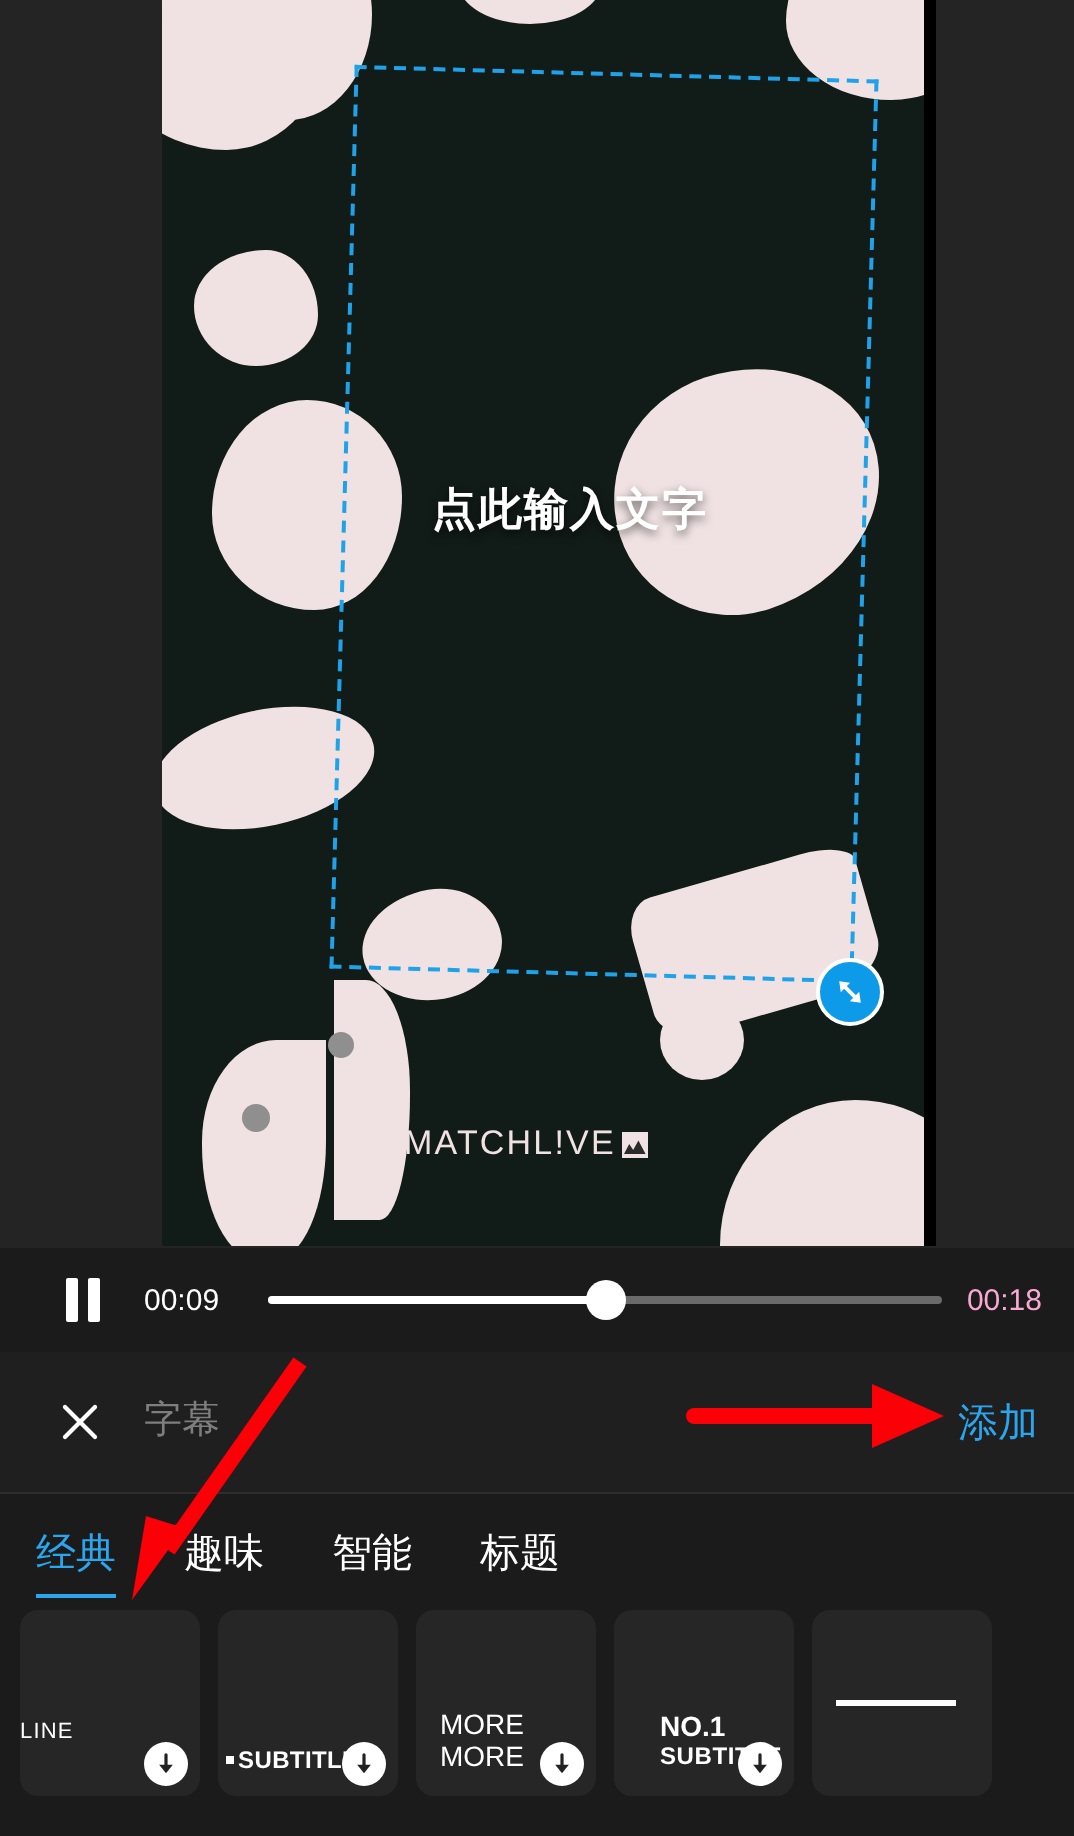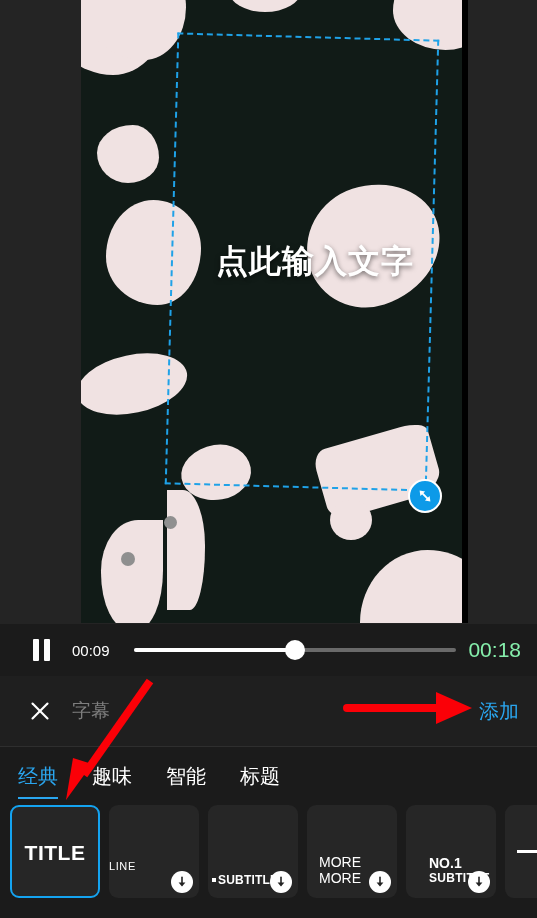--- a/index.html
+++ b/index.html
@@ -20,42 +20,42 @@
   .dot{position:absolute;background:#8f8f8f;border-radius:50%;}
 
   #logo-watermark{position:absolute;left:121px;top:562px;display:flex;align-items:center;gap:3px;}
   #logo-watermark .wm-text{color:#f0e2e2;font-size:17px;letter-spacing:1.1px;font-weight:400;}
   #logo-watermark .wm-mark{width:13px;height:13px;background:#f0e2e2;display:flex;
        align-items:flex-end;justify-content:center;}
   #logo-watermark .wm-mark svg{display:block;}
 
   
   #text-element{position:absolute;left:135px;top:240px;}
-  #text-element .txt{color:#ffffff;font-size:32px;font-weight:700;letter-spacing:1px;
+  #text-element .txt{color:#ffffff;font-size:22px;font-weight:700;letter-spacing:1px;
       text-shadow:0 2px 5px rgba(0,0,0,.55);white-space:nowrap;}
   #selection-box{position:absolute;left:90px;top:36px;width:262px;height:452px;
       border:2px dashed #1fa2e8;transform:rotate(1.6deg);box-sizing:border-box;
       pointer-events:none;}
   #resize-handle{position:absolute;left:327px;top:479px;width:30px;height:30px;border-radius:50%;
       background:#0d9ae8;border:2px solid #ffffff;display:flex;align-items:center;justify-content:center;}
   #resize-handle svg{display:block;}
 
   
   #playback-bar{position:absolute;left:0;top:624px;width:537px;height:52px;background:#1b1b1b;
       display:flex;align-items:center;justify-content:center;}
   #pause-button{width:46px;display:flex;justify-content:center;align-items:center;margin-left:18px;}
   #pause-button .bar{width:6px;height:22px;background:#fff;border-radius:1px;}
   #pause-button .bar+.bar{margin-left:5px;}
   #time-current{color:#ffffff;font-size:15px;margin-left:8px;width:54px;}
   #scrub-track{position:relative;flex:1;height:4px;background:#6a6a6a;border-radius:2px;
       margin:0 12px 0 8px;}
   #scrub-fill{position:absolute;left:0;top:0;height:4px;width:50%;background:#ffffff;border-radius:2px;}
   #scrub-thumb{position:absolute;left:50%;top:50%;width:20px;height:20px;border-radius:50%;
       background:#fff;transform:translate(-50%,-50%);}
-  #time-total{color:#86efac;font-size:21px;margin-right:16px;}
+  #time-total{color:#f9a8d4;font-size:15px;margin-right:16px;}
 
   
   #subtitle-row{position:absolute;left:0;top:676px;width:537px;height:70px;background:#1f1f1f;
       display:flex;align-items:center;border-bottom:1px solid #2e2e2e;}
   #close-button{width:56px;display:flex;justify-content:center;align-items:center;margin-left:12px;}
   #close-button svg{display:block;}
   #subtitle-input{flex:1;background:transparent;border:none;outline:none;color:#7e7e7e;
       font-size:19px;font-family:"Liberation Sans","DejaVu Sans",sans-serif;padding:0 4px;}
   #subtitle-input::placeholder{color:#7e7e7e;}
   #add-button{color:#2aa6ef;font-size:20px;margin-right:18px;white-space:nowrap;}
@@ -116,20 +116,28 @@
       <div class="blob" style="left:249px;top:500px;width:42px;height:40px;border-radius:50% 50% 50% 50%;"></div>
       <div class="blob" style="left:279px;top:550px;width:130px;height:125px;border-radius:52% 48% 40% 60%/58% 42% 58% 42%;"></div>
 
       <div class="blob" style="left:20px;top:520px;width:62px;height:110px;
                   border-radius:60% 0% 42% 46%/46% 0% 54% 52%;"></div>
       <div class="blob" style="left:86px;top:490px;width:38px;height:120px;
                   border-radius:0% 58% 40% 0%/0% 46% 52% 0%;"></div>
       <div class="dot" style="left:40px;top:552px;width:14px;height:14px;"></div>
       <div class="dot" style="left:83px;top:516px;width:13px;height:13px;"></div>
 
+      <div id="logo-watermark">
+        <span class="wm-text">MATCHL!VE</span>
+        <span class="wm-mark">
+          <svg width="13" height="13" viewBox="0 0 13 13">
+            <polygon points="1,11 3.6,6 5.6,9 8.2,4.2 11.8,11" fill="#2b2b2b"></polygon>
+          </svg>
+        </span>
+      </div>
 
       <div id="selection-box"></div>
 
       <div id="text-element">
         <div class="txt">点此输入文字</div>
       </div>
 
       <div id="resize-handle">
         <svg width="16" height="16" viewBox="0 0 16 16">
           <g stroke="#ffffff" stroke-width="1.9" stroke-linecap="round" fill="none">
@@ -172,23 +180,20 @@
           <line x1="19.5" y1="4.5" x2="4.5" y2="19.5"></line>
         </g>
       </svg>
     </div>
     <input id="subtitle-input" type="text" placeholder="字幕" style="">
     <div id="add-button">添加</div>
   </div>
 
   <div id="cards-row">
 
-    <div class="card selected">
-      <div class="label lbl-title">TITLE</div>
-    </div>
 
     <div class="card">
       <div class="label lbl-line">LINE</div>
       <div class="dl-badge">
         <svg width="14" height="14" viewBox="0 0 14 14">
           <g stroke="#222222" stroke-width="1.6" stroke-linecap="round" fill="none">
             <line x1="7" y1="2.4" x2="7" y2="9.6"></line>
           </g>
           <polygon points="7,11.6 3.6,7.4 10.4,7.4" fill="#222222"></polygon>
         </svg>

